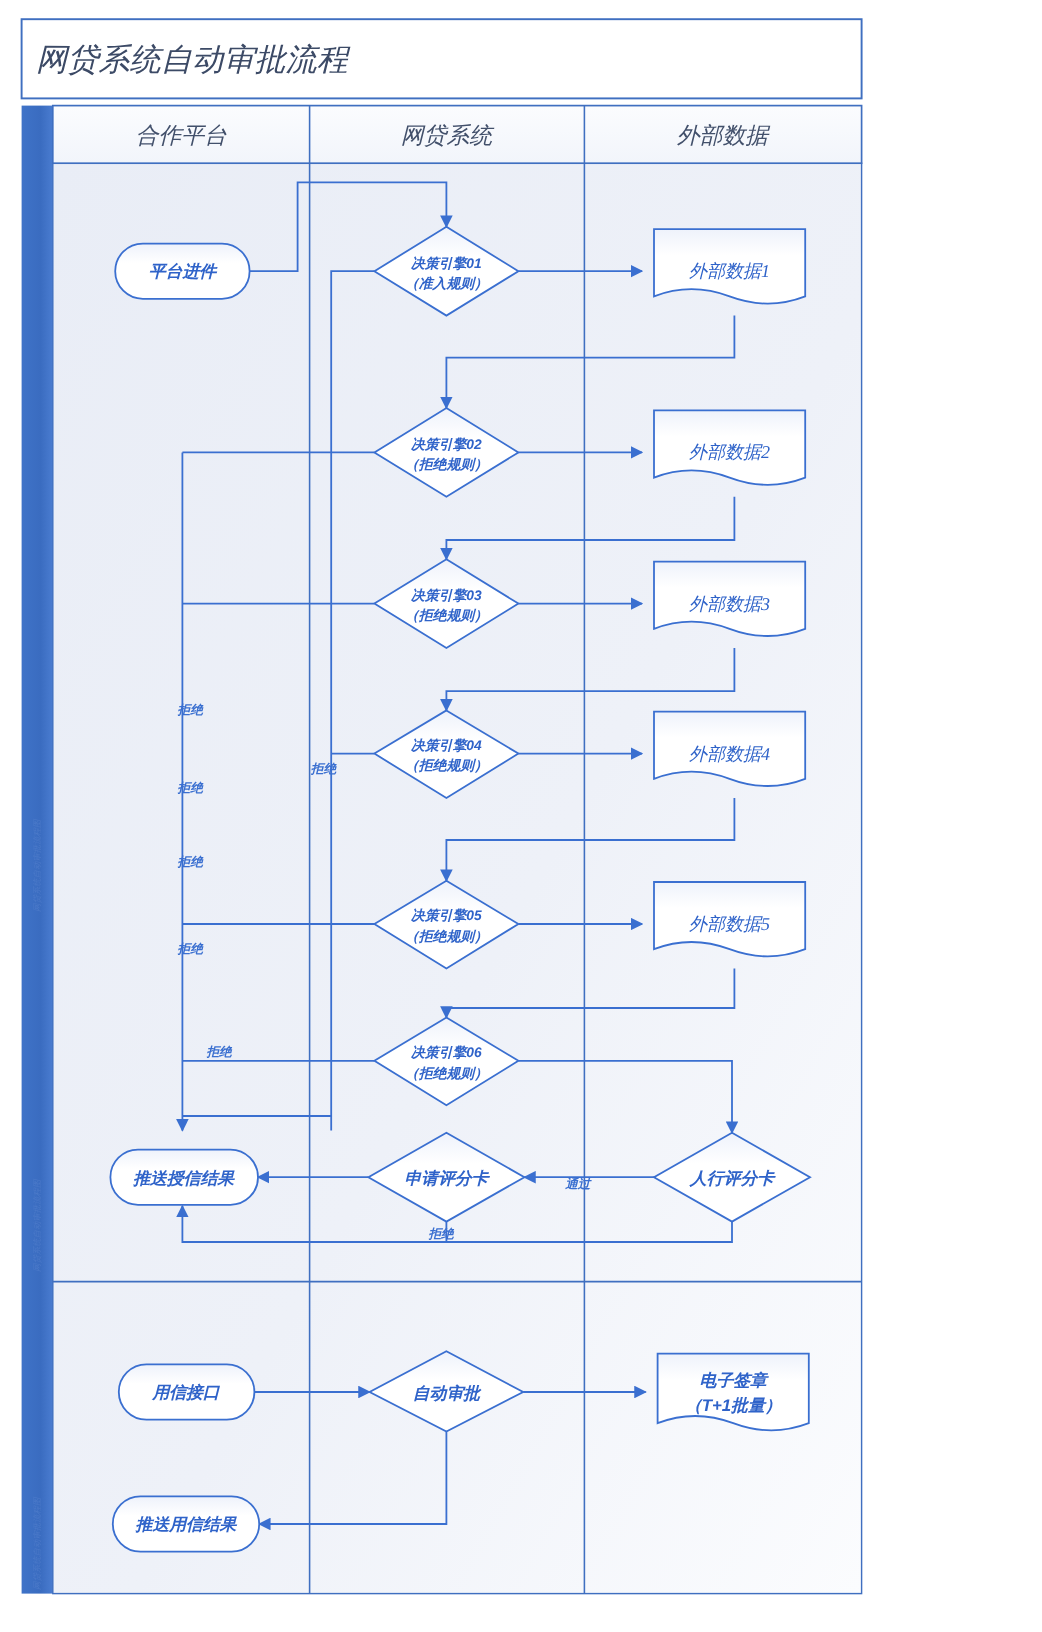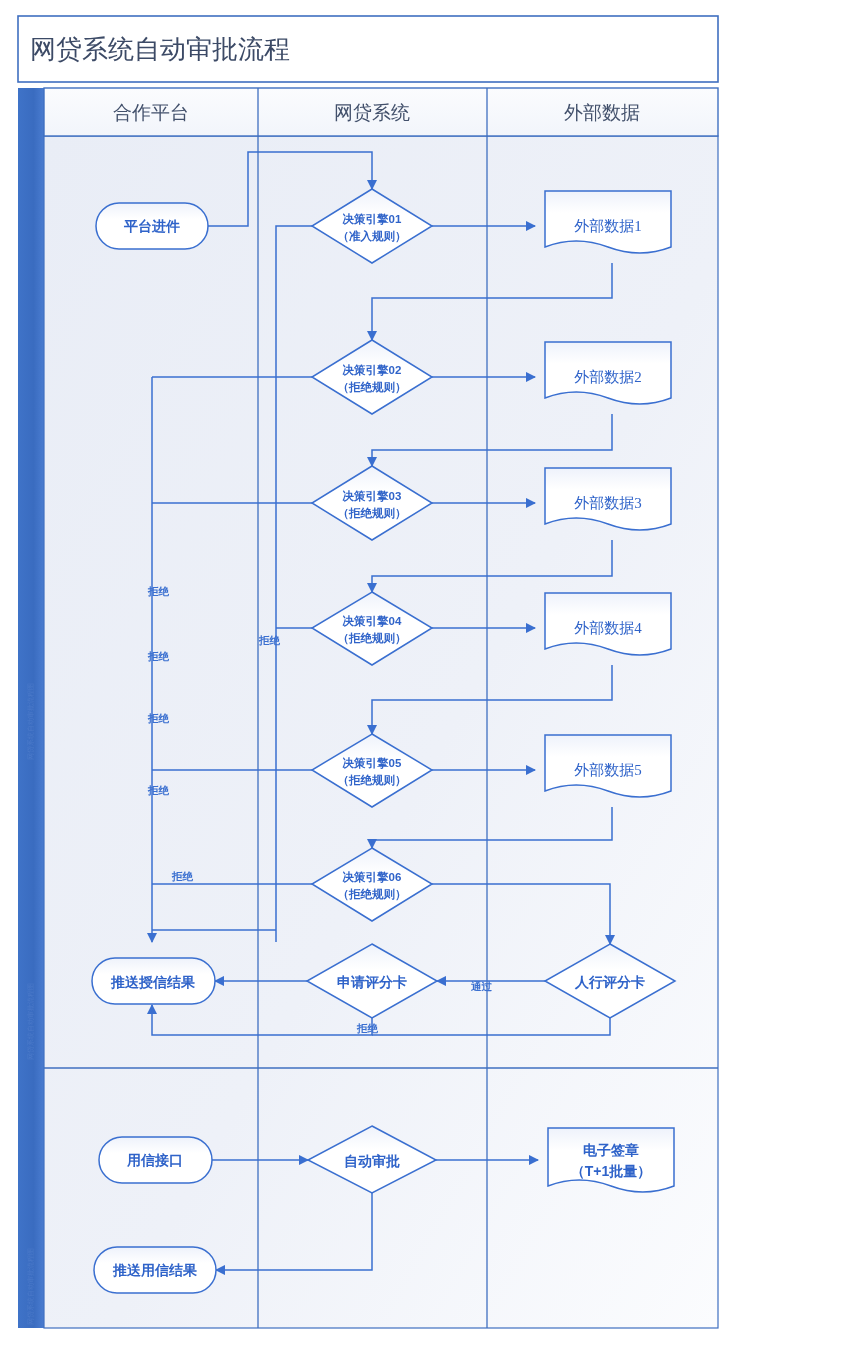--- a/index.html
+++ b/index.html
@@ -1,21 +1,21 @@
 <!DOCTYPE html>
 <html><head>
 <meta charset="utf-8">
 <title>网贷系统自动审批流程</title>
 <style>
   html,body{margin:0;padding:0;background:#ffffff;}
   body{
     font-family:"Liberation Sans","DejaVu Sans",sans-serif;
     width:868px;height:1360px;position:relative;overflow:hidden;
   }
-  #stage{position:absolute;left:0;top:0;width:868px;height:1360px;}
+  #stage{position:absolute;left:0;top:0;width:868px;height:1360px;font-style:italic;}
   #flow-svg{position:absolute;left:0;top:0;width:868px;height:1360px;}
 
   
   .t-title{font-family:"Liberation Serif","DejaVu Serif",serif;font-size:26px;fill:#3c4a66;}
   .t-lane{font-family:"Liberation Serif","DejaVu Serif",serif;font-size:19px;fill:#42506b;}
   .t-node{font-family:"Liberation Sans","DejaVu Sans",sans-serif;font-size:14px;fill:#2f63c9;font-weight:bold;}
   .t-node-sm{font-family:"Liberation Sans","DejaVu Sans",sans-serif;font-size:11.5px;fill:#2f63c9;font-weight:bold;}
   .t-data{font-family:"Liberation Serif","DejaVu Serif",serif;font-size:15px;fill:#2f63c9;}
   .t-edge{font-family:"Liberation Sans","DejaVu Sans",sans-serif;font-size:10.5px;fill:#3a6fd0;font-weight:bold;}
   .t-wm{font-family:"Liberation Sans","DejaVu Sans",sans-serif;font-size:7px;fill:#6f95da;}

